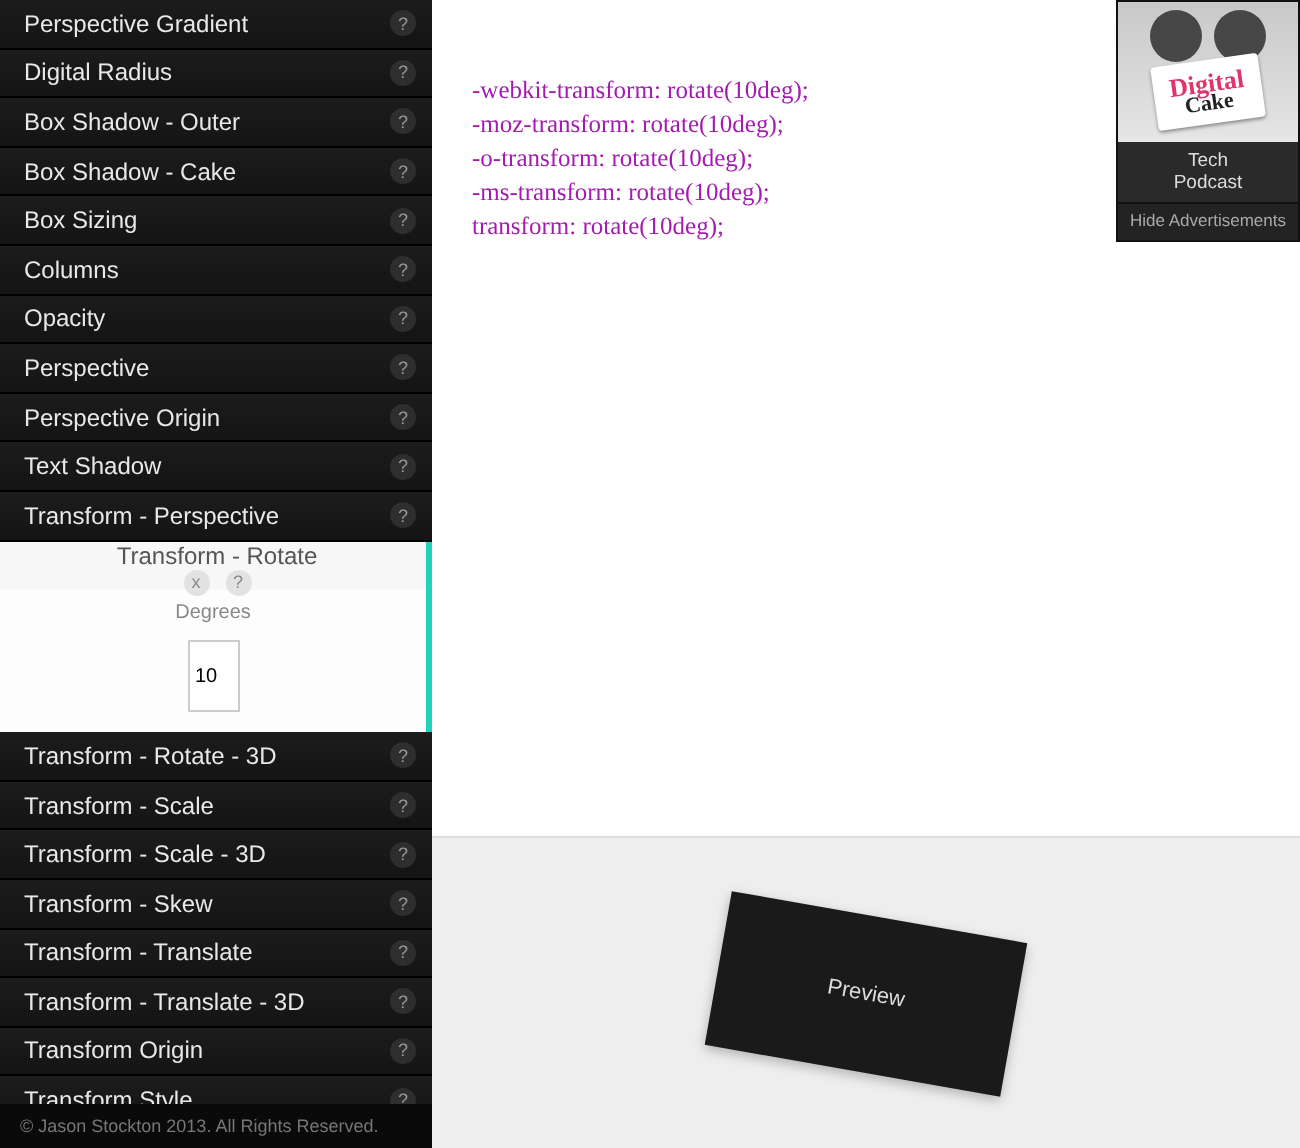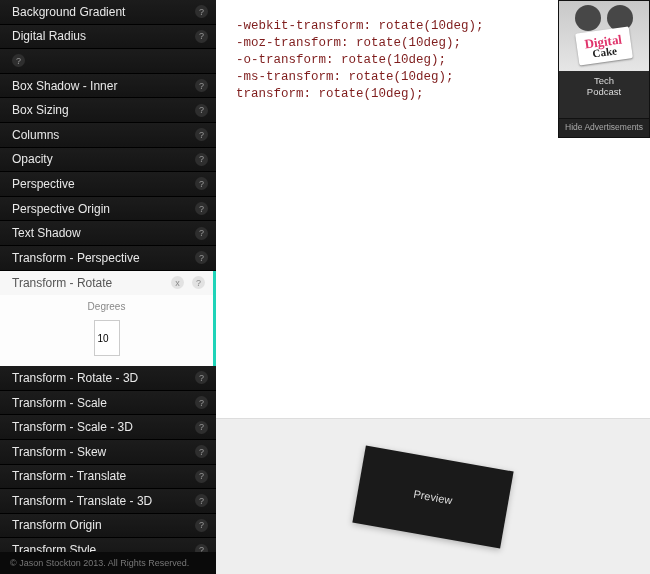--- a/index.html
+++ b/index.html
@@ -34,20 +34,21 @@
   }
   .help-icon + .help-icon { margin-left: 4px; }
   .icon-group { display: flex; gap: 4px; }
 
   
   .sidebar-item.active {
     background: #f7f7f7;
     color: #555;
     border-right: 3px solid #1fd3b8;
     border-bottom: none;
+    flex-direction: column;
   }
   .sidebar-item.active .help-icon { background: #e2e2e2; color: #888; }
   .active-panel {
     background: #fdfdfd;
     border-right: 3px solid #1fd3b8;
     padding: 6px 12px 10px 12px;
     display: flex;
     align-items: center;
     gap: 8px;
     flex-direction: column;
@@ -68,26 +69,27 @@
   .main {
     flex: 1;
     display: flex;
     flex-direction: column;
     position: relative;
     height: 574px;
   }
   .code-area {
     flex: 1;
     padding: 18px 20px;
-    font-family: Liberation Mono, monospace;
+    font-family: Liberation Serif, serif;
     font-size: 12.5px;
-    color: #7f1d1d;
+    color: #a21caf;
     line-height: 1.35;
     white-space: pre;
     background: #fff;
+    margin-top: 19px;
   }
   .preview-area {
     height: 156px;
     background: #eeeeee;
     border-top: 1px solid #ddd;
     display: flex;
     align-items: center;
     justify-content: center;
     overflow: hidden;
   }
@@ -141,47 +143,47 @@
   }
   .ad-logo .cake { color: #222; display: block; font-size: 11px; }
   .ad-caption {
     padding: 4px 17px; color: #ddd; font-size: 9.5px;
     background: #2a2a2a;
   }
   .ad-hide {
     padding: 3px 2px 5px; color: #aaa; font-size: 8.5px;
     border-top: 1px solid #111; background: #232323;
     cursor: pointer;
-    margin-top: 17px;
   }
 </style>
 </head>
 <body>
 
 <div class="sidebar">
   <div class="sidebar-list" id="sidebar-list">
       <div class="sidebar-item">
-        <span>Background Gradient</span>
+        <span>Perspective Gradient</span>
         <span class="icon-group">
           <span class="help-icon">?</span>
         </span>
       </div>
       <div class="sidebar-item">
         <span>Digital Radius</span>
         <span class="icon-group">
           <span class="help-icon">?</span>
         </span>
       </div>
       <div class="sidebar-item">
-        <span class="icon-group">
-          <span class="help-icon">?</span>
-        </span>
-      </div>
-      <div class="sidebar-item">
-        <span>Box Shadow - Inner</span>
+        <span>Box Shadow - Outer</span>
+        <span class="icon-group">
+          <span class="help-icon">?</span>
+        </span>
+      </div>
+      <div class="sidebar-item">
+        <span>Box Shadow - Cake</span>
         <span class="icon-group">
           <span class="help-icon">?</span>
         </span>
       </div>
       <div class="sidebar-item">
         <span>Box Sizing</span>
         <span class="icon-group">
           <span class="help-icon">?</span>
         </span>
       </div>

